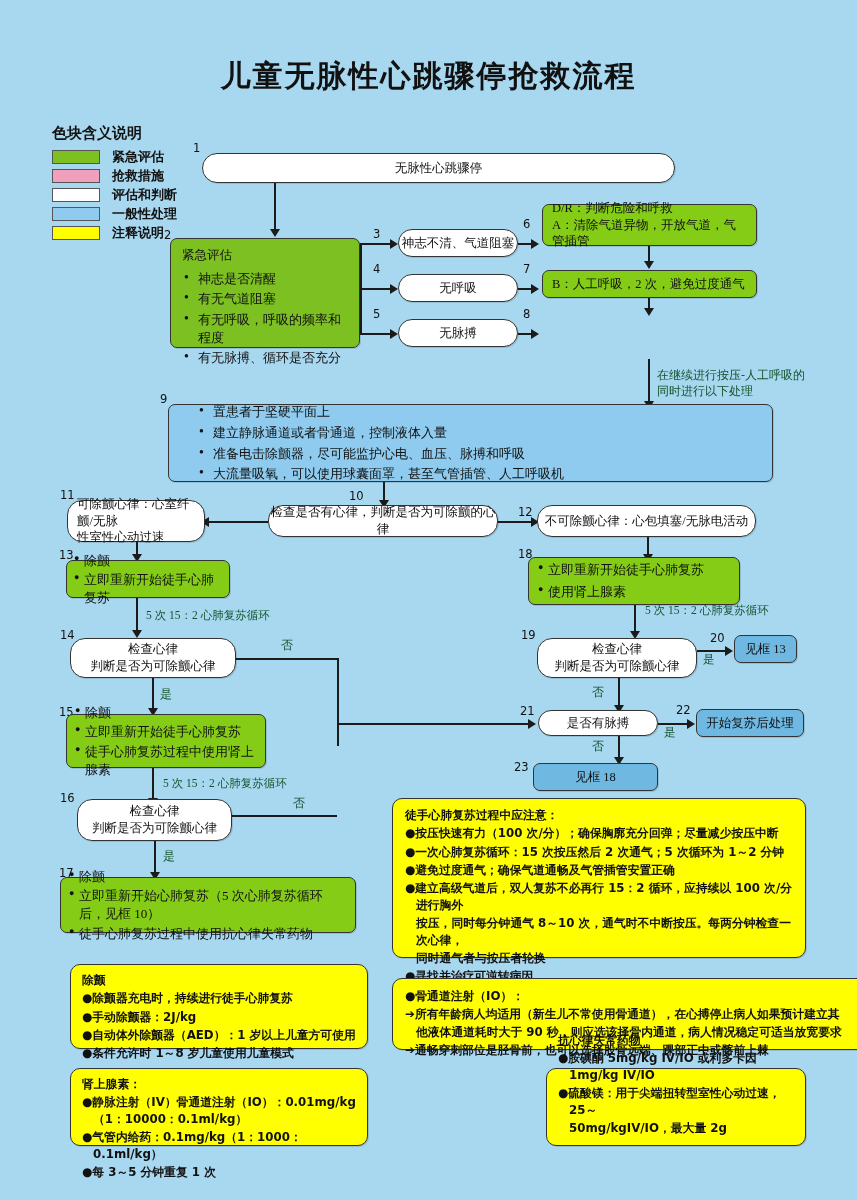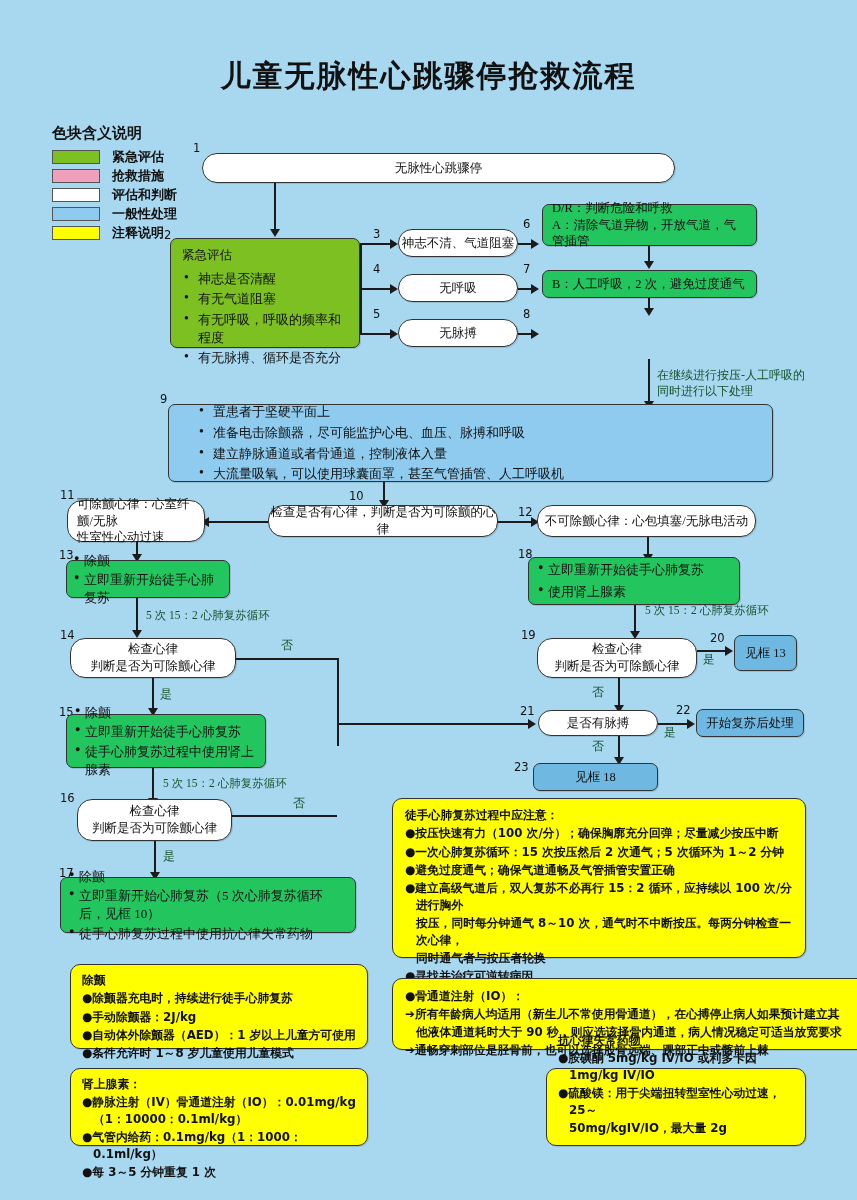--- a/index.html
+++ b/index.html
@@ -42,21 +42,21 @@
   
   .box {
     position:absolute; border:1.4px solid #333; border-radius:7px;
     background:#fff; display:flex; flex-direction:column;
     justify-content:center; font-size:12.5px; line-height:1.35;
     box-shadow: 1px 1px 0 rgba(0,0,0,.12);
   }
   .box.center { align-items:center; text-align:center; }
   .box.pad { padding:5px 9px; }
   .green  { background:#7dc022; }
-  .pink   { background:#22c55e; }
+  .pink   { background:#84cc16; }
   .white  { background:#ffffff;border-radius:15px; }
   .lblue  { background:#8ecbee; }
   .dblue  { background:#6fb8e2; }
   .yellow { background:#ffff00; border-color:#333; border-radius:10px; }
 
   .num {
     position:absolute; font-size:11.5px; color:#111;
     font-family:"DejaVu Sans","Liberation Sans",sans-serif;
   }
 
@@ -187,22 +187,22 @@
   <div class="ar ar-d" style="left:644px; top:308px;"></div>
 
   <div class="ln lv" style="left:648px; top:359px; height:46px;"></div>
   <div class="ar ar-d" style="left:644px; top:401px;"></div>
   <div class="elbl" style="left:657px; top:367px; width:150px; line-height:1.35;">在继续进行按压-人工呼吸的同时进行以下处理</div>
 
   <div class="num" style="left:160px; top:392px;">9</div>
   <div class="box lblue pad" style="left:168px; top:404px; width:605px; height:78px; justify-content:center; padding-left:26px;">
     <ul class="bl">
       <li>置患者于坚硬平面上</li>
+      <li>建立静脉通道或者骨通道，控制液体入量</li>
       <li>准备电击除颤器，尽可能监护心电、血压、脉搏和呼吸</li>
-      <li>建立静脉通道或者骨通道，控制液体入量</li>
       <li>大流量吸氧，可以使用球囊面罩，甚至气管插管、人工呼吸机</li>
     </ul>
   </div>
 
   <div class="ln lv" style="left:383px; top:482px; height:21px;"></div>
   <div class="ar ar-d" style="left:379px; top:500px;"></div>
 
   <div class="num" style="left:349px; top:489px;">10</div>
   <div class="box white center" style="left:268px; top:505px; width:230px; height:32px;">
     <span>检查是否有心律，判断是否为可除颤的心律</span>
@@ -273,21 +273,21 @@
   <div class="box white center" style="left:537px; top:638px; width:160px; height:40px;">
     <div>检查心律</div>
     <div>判断是否为可除颤心律</div>
   </div>
 
   <div class="ln lh" style="left:697px; top:650px; width:31px;"></div>
   <div class="ar ar-r" style="left:725px; top:646px;"></div>
   <div class="elbl s" style="left:703px; top:652px;">是</div>
 
   <div class="num" style="left:710px; top:631px;">20</div>
-  <div class="box dblue center" style="left:734px; top:635px; width:63px; height:36px;">
+  <div class="box dblue center" style="left:734px; top:635px; width:63px; height:28px;">
     <span>见框 13</span>
   </div>
 
   <div class="ln lv" style="left:618px; top:678px; height:32px;"></div>
   <div class="ar ar-d" style="left:614px; top:705px;"></div>
   <div class="elbl" style="left:592px; top:684px;">否</div>
 
   <div class="num" style="left:59px; top:705px;">15</div>
   <div class="box pink" style="left:66px; top:714px; width:200px; height:54px; padding:4px 8px; justify-content:center;">
     <ul class="bl tight">

